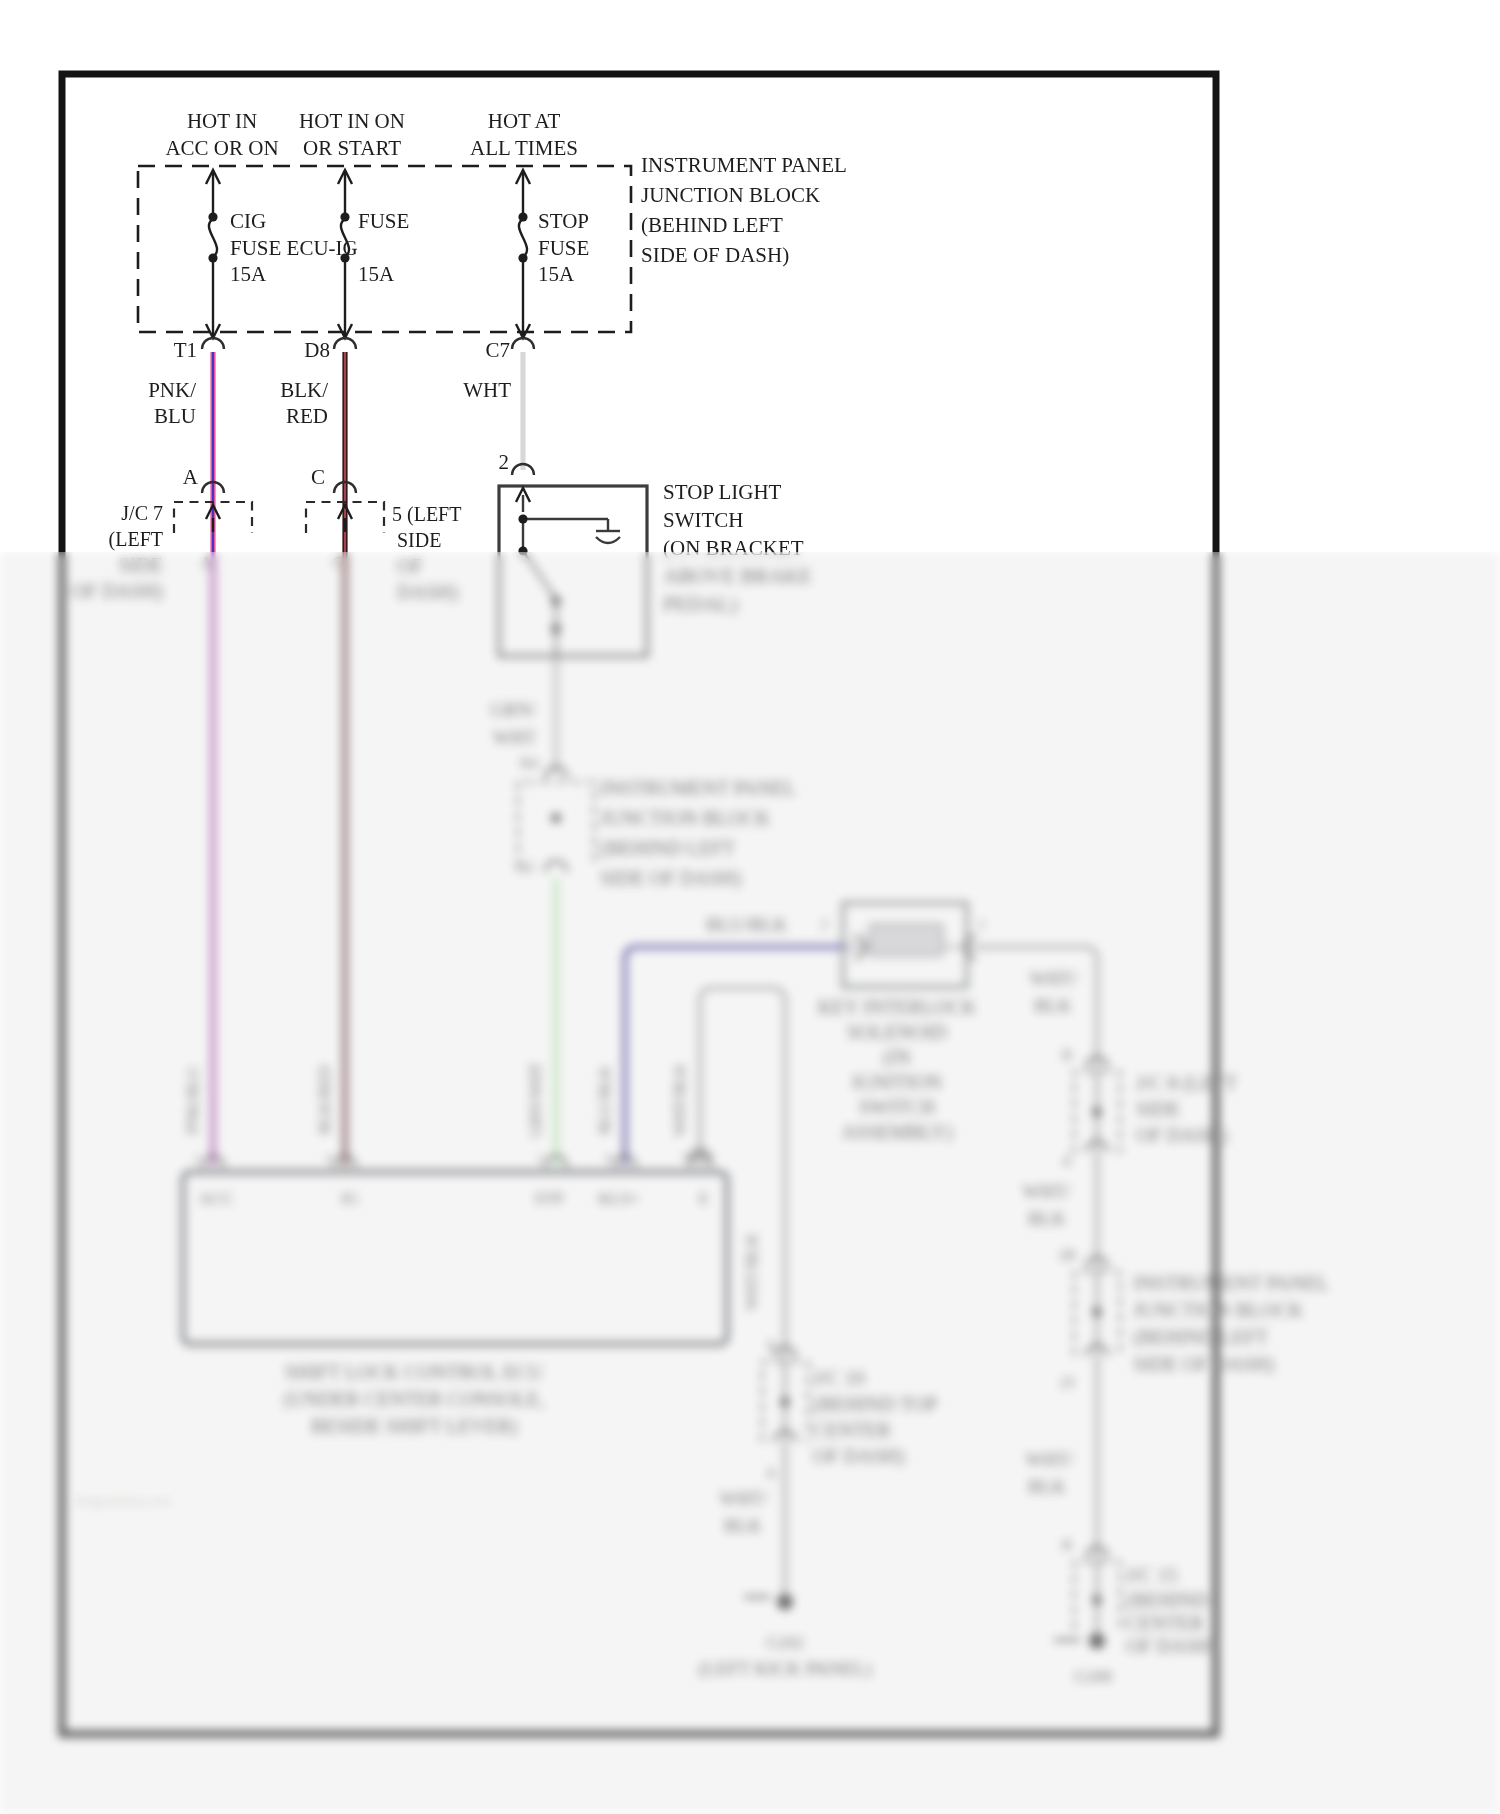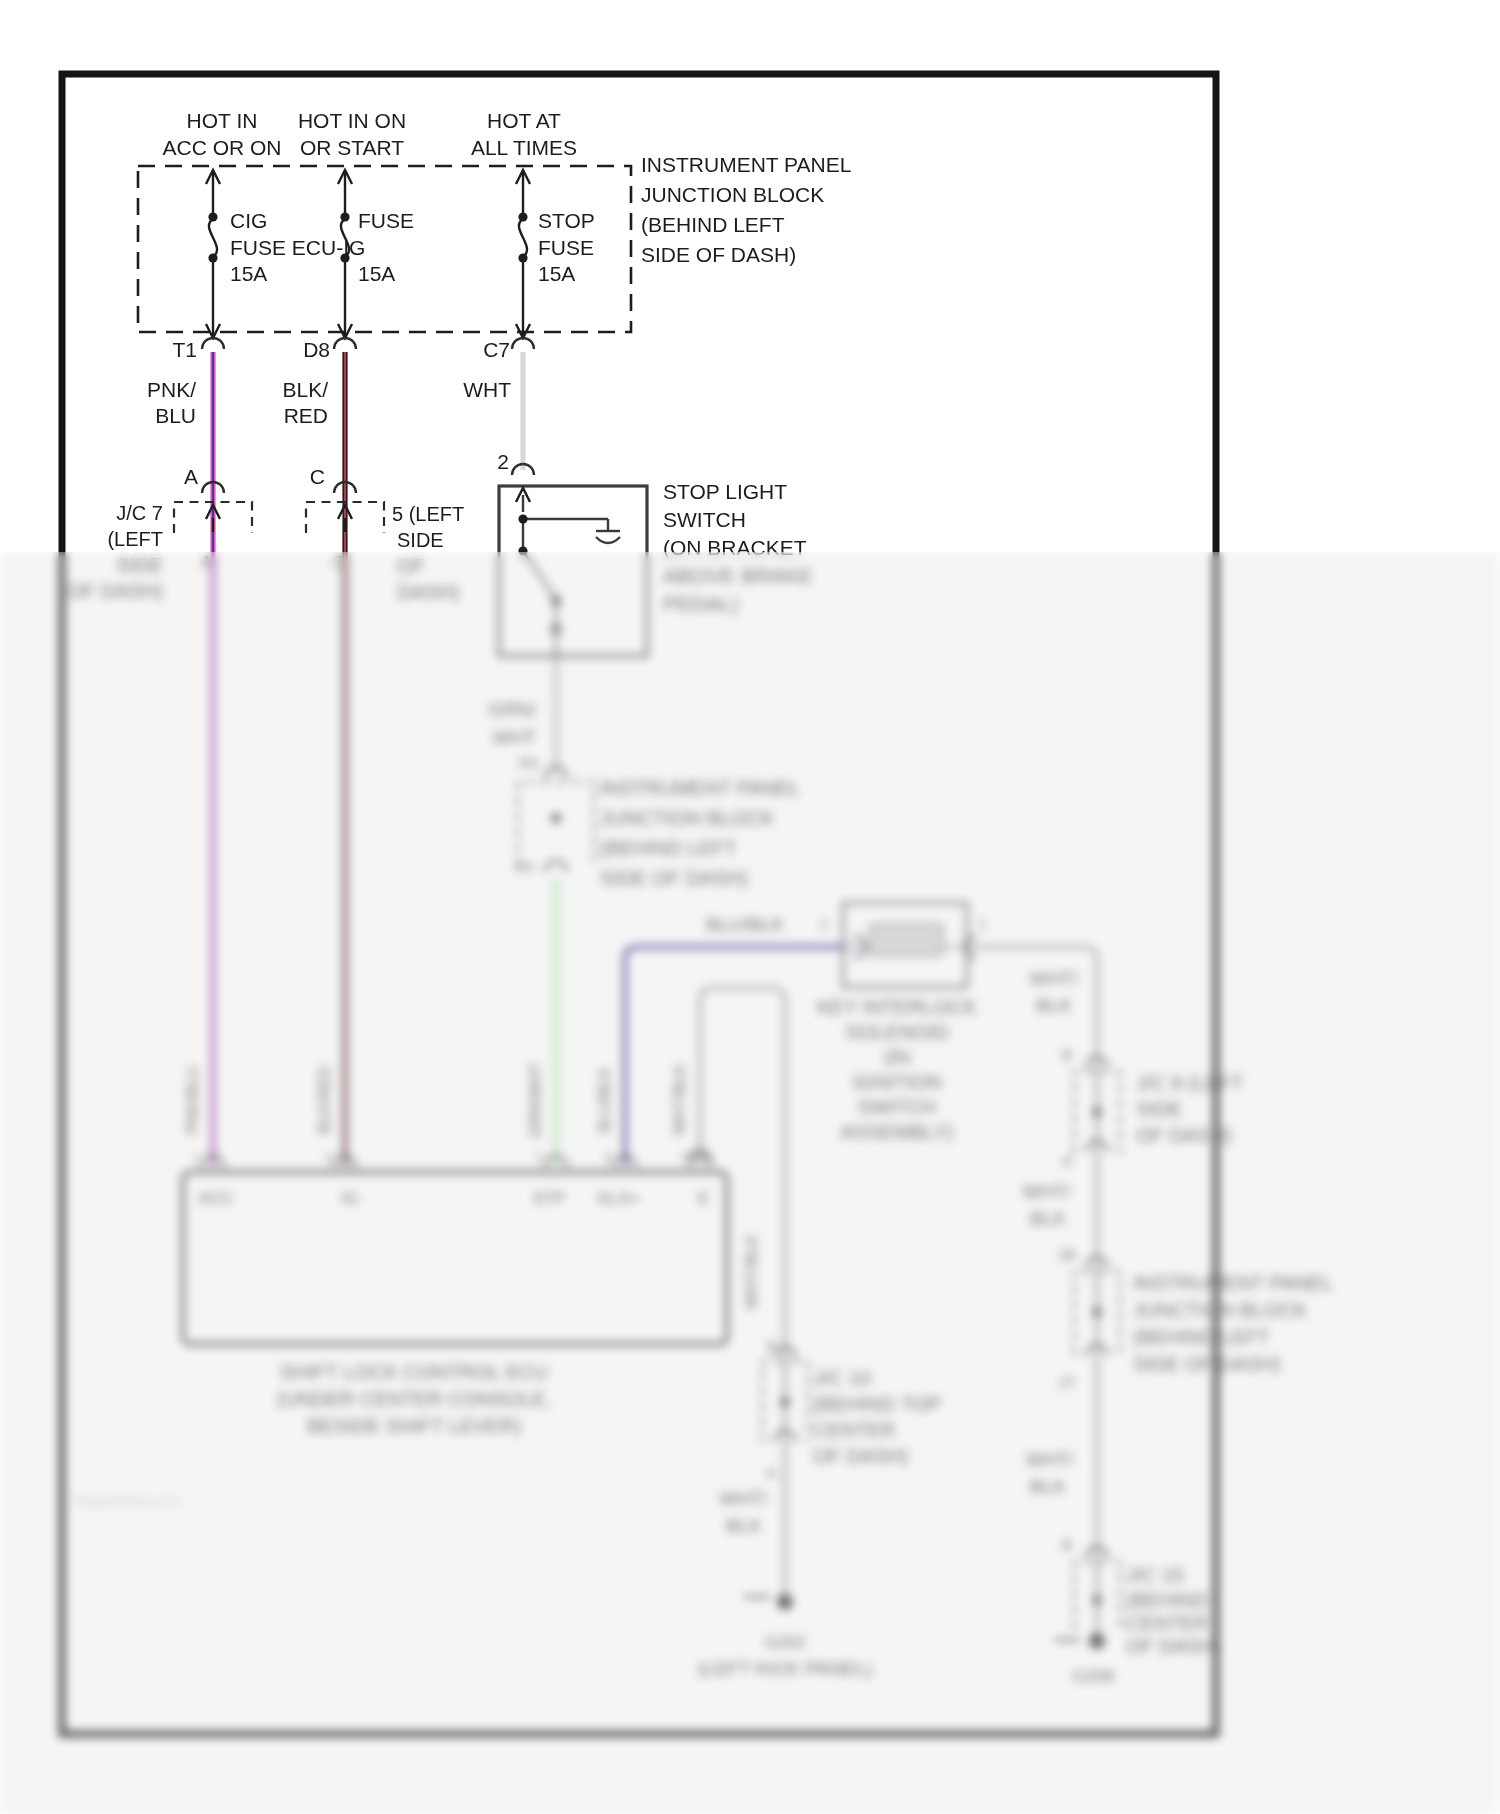--- a/index.html
+++ b/index.html
@@ -1,17 +1,17 @@
 <!DOCTYPE html>
 <html><head>
 <meta charset="utf-8">
 <style>
   html,body{margin:0;padding:0;background:#ffffff;}
   .stage{position:relative;width:1500px;height:1814px;background:#ffffff;overflow:hidden;
-         font-family:Liberation Sans, sans-serif;}
+         font-family:Liberation Serif, serif;}
   .stage svg{position:absolute;left:0;top:0;}
   svg text{fill:#1d1d1d;}
   .t21{font-size:21px;}
   .t20{font-size:20px;}
   .t19{font-size:19px;}
   .t17{font-size:17px;}
   .t16{font-size:16px;}
   .t15{font-size:15px;fill:#444;}
   .t13{font-size:13px;fill:#555;}
   .soft text, text.soft{fill:#3a3a3a;}

